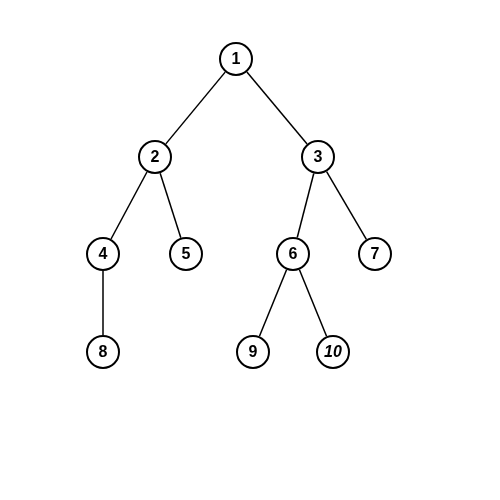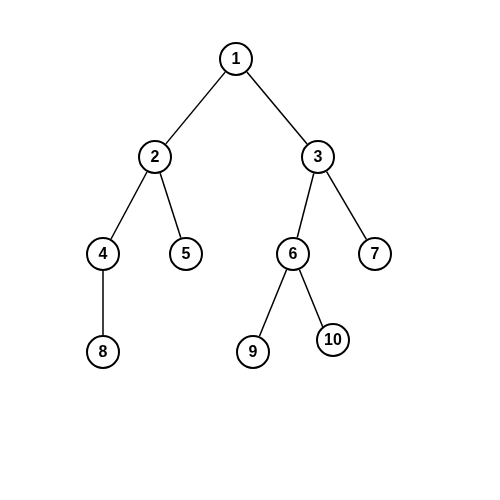--- a/index.html
+++ b/index.html
@@ -71,17 +71,17 @@
       </div>
       <div class="node" style="left: 375px; top: 254px;">
         <span>7</span>
       </div>
       <div class="node" style="left: 103px; top: 352px;">
         <span>8</span>
       </div>
       <div class="node" style="left: 253px; top: 352px;">
         <span>9</span>
       </div>
-      <div class="node" style="left: 333px; top: 340px;">
+      <div class="node" style="left: 333px; top: 352px; font-style: italic;">
         <span>10</span>
       </div>
     </div>
 </div>
 
 </body></html>

